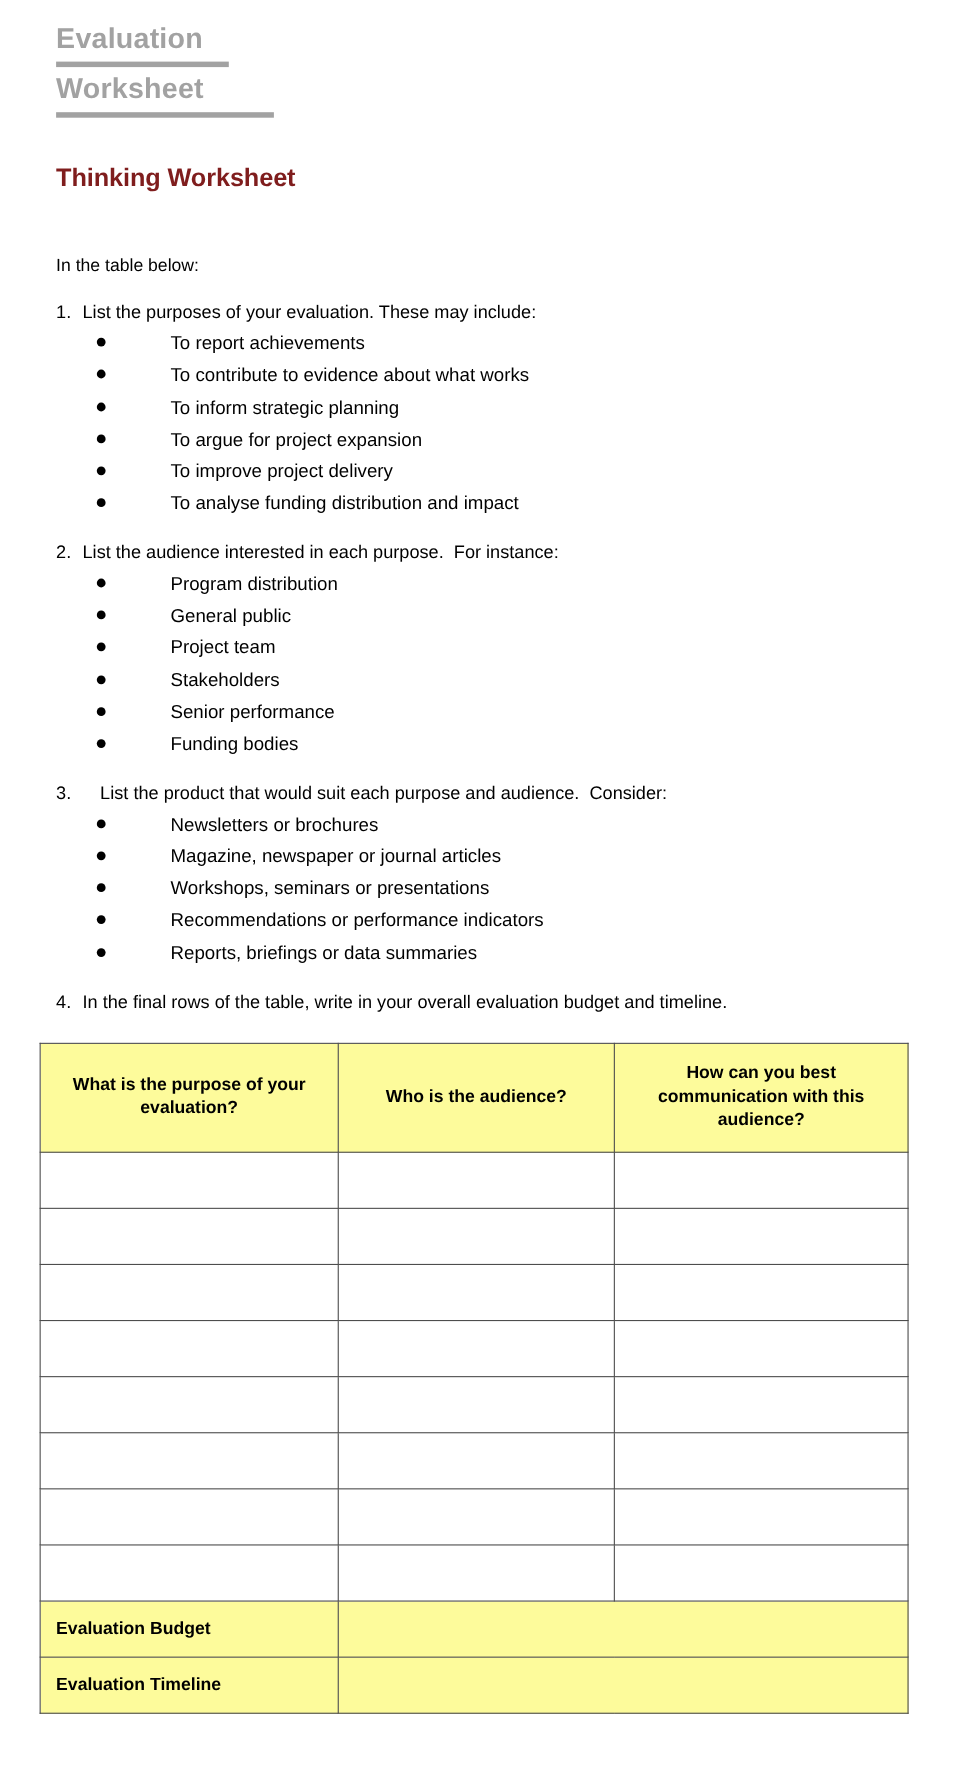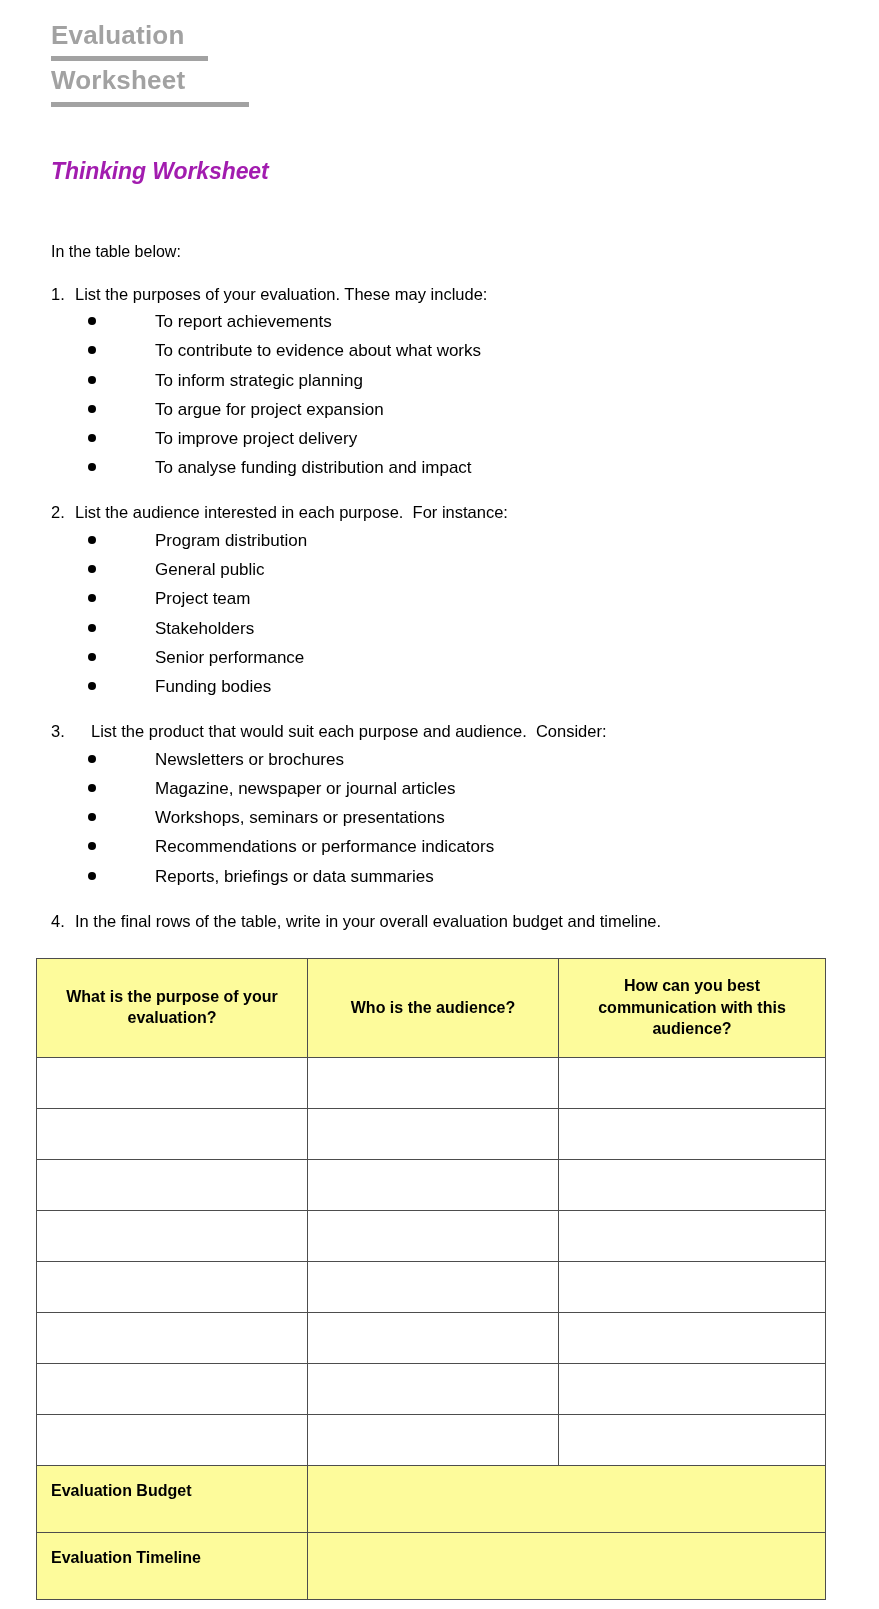--- a/index.html
+++ b/index.html
@@ -39,26 +39,25 @@
     height: 5px;
     background: #a2a2a2;
     margin-top: 7px;
   }
   .hdr-gap { width: 18px; }
   .hdr-word-1 .rule { width: 157px; }
   .hdr-word-2 .rule { width: 198px; }
 
   
   .page-title {
-    margin: 45px 0 0 51px;
+    margin: 35px 0 0 51px;
     font-size: 23px;
     font-weight: bold;
-    color: #a21caf;
+    color: #7f1d1d;
     letter-spacing: -0.1px;
-    font-style: italic;
   }
 
   
   .intro {
     margin: 57px 0 0 51px;
     font-size: 16px;
     line-height: 1.25;
   }
 
   
@@ -138,21 +137,21 @@
     box-sizing: border-box;
   }
   table.ws td.blank {
     height: 50px;
     background: #ffffff;
   }
   table.ws td.label-cell {
     background: #fdfb9b;
     font-size: 16px;
     font-weight: bold;
-    padding: 0 0 16px 14px;
+    padding: 0 0 0 14px;
     height: 50px;
     text-align: left;
   }
   table.ws td.fill-cell {
     background: #fdfb9b;
     height: 50px;
   }
 </style>
 </head>
 <body>

